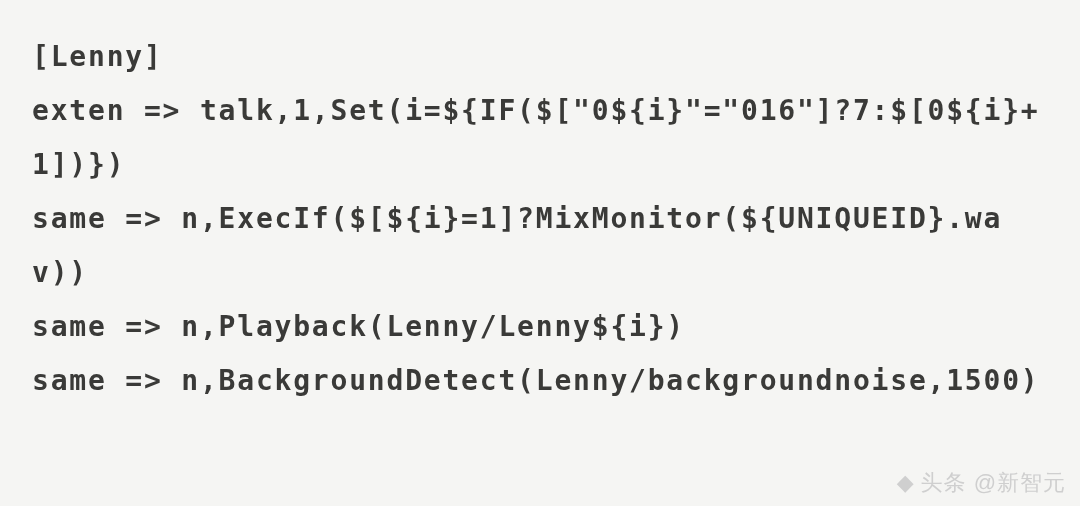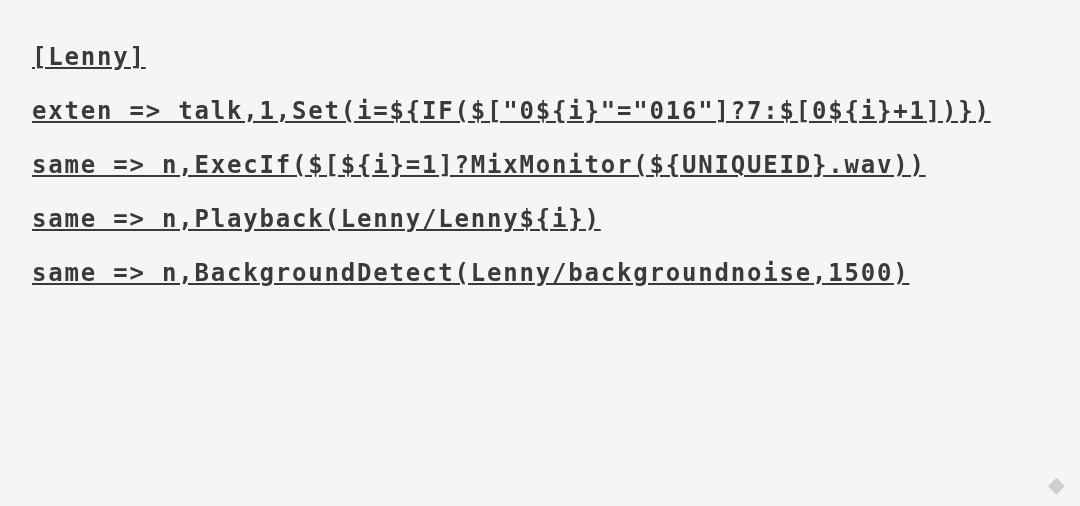--- a/index.html
+++ b/index.html
@@ -7,28 +7,27 @@
     padding: 0;
     width: 1080px;
     height: 506px;
     overflow: hidden;
     background: #f5f5f3;
     font-family: "Menlo", "Consolas", "DejaVu Sans Mono", monospace;
   }
   .code-block {
     box-sizing: border-box;
     padding: 30px 36px 30px 32px;
-    font-size: 24px;
+    font-size: 28px;
     line-height: 54px;
     letter-spacing: 1.8px;
     color: #3a3a38;
     white-space: pre-wrap;
     word-break: break-all;
     font-weight: 600;
-    text-decoration: underline;
   }
   .watermark {
     position: absolute;
     right: 14px;
     bottom: 8px;
     font-family: "PingFang SC", "Microsoft YaHei", sans-serif;
     font-size: 22px;
     color: #cfcfcf;
     letter-spacing: 1px;
     font-weight: 500;
@@ -45,13 +44,14 @@
 <body>
 
 <div class="code-block"><span>[Lenny]</span>
 <span>exten =&gt; talk,1,Set(i=${IF($["0${i}"="016"]?7:$[0${i}+1])})</span>
 <span>same =&gt; n,ExecIf($[${i}=1]?MixMonitor(${UNIQUEID}.wav))</span>
 <span>same =&gt; n,Playback(Lenny/Lenny${i})</span>
 <span>same =&gt; n,BackgroundDetect(Lenny/backgroundnoise,1500)</span></div>
 
 <div class="watermark">
   <span class="watermark-icon">◆</span>
+  <span>头条 @新智元</span>
 </div>
 
 </body></html>

